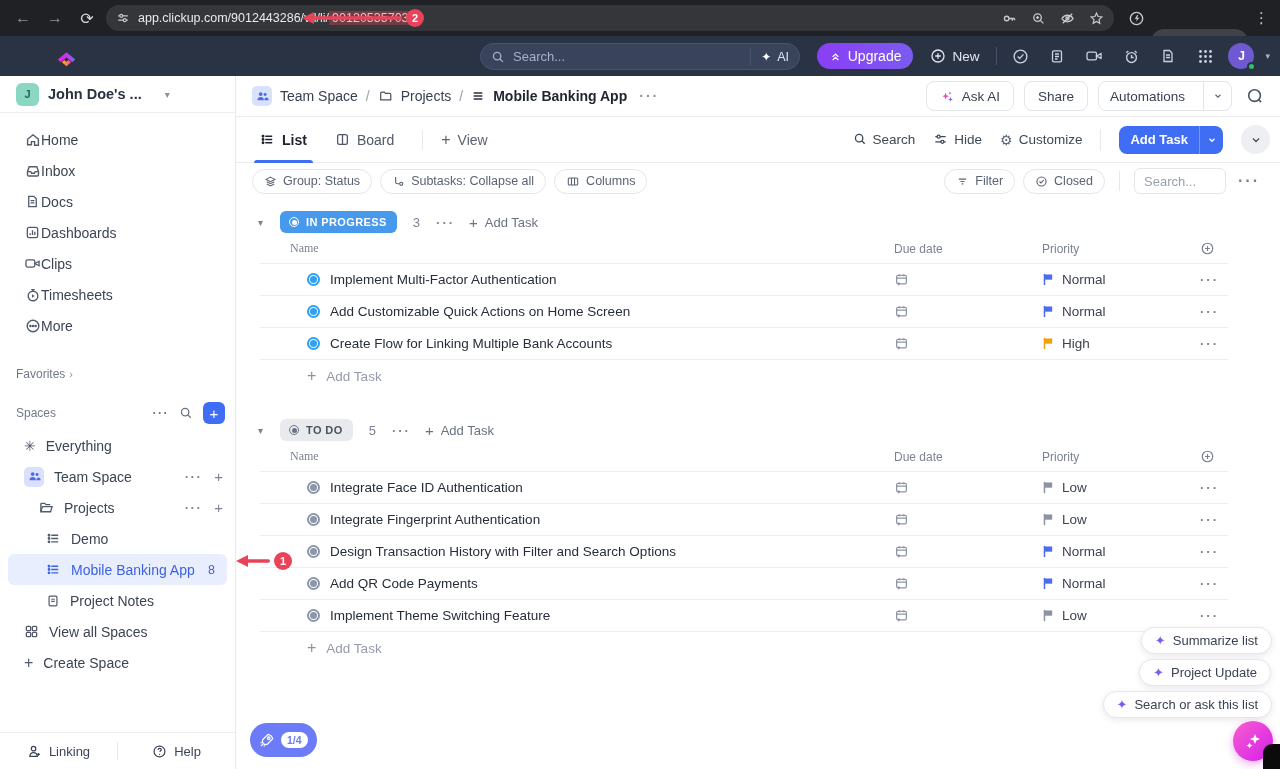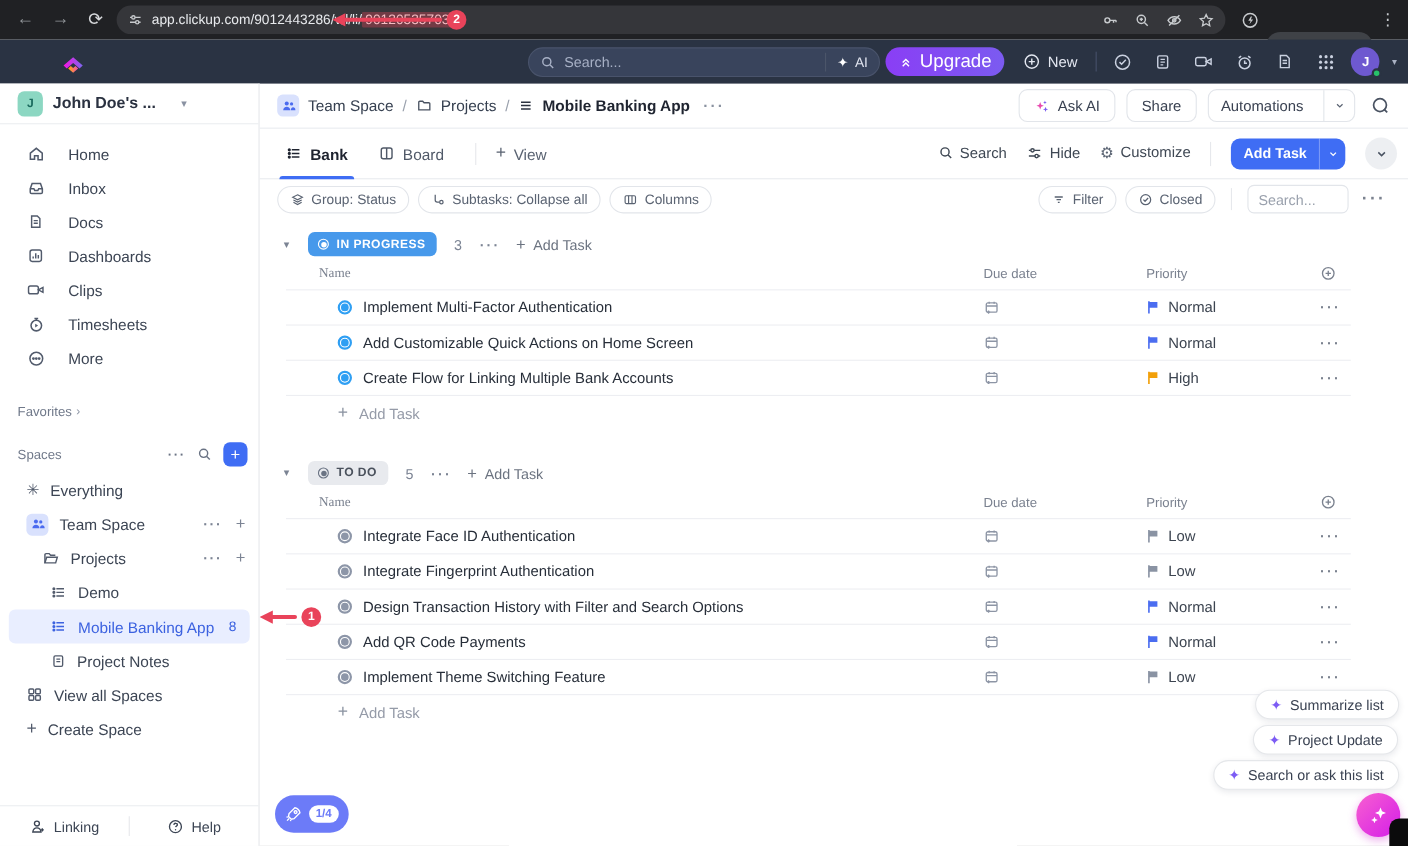--- a/index.html
+++ b/index.html
@@ -18,36 +18,36 @@
   .chip-incognito { height:26px; background:#3f4247; border-radius:13px; display:flex; align-items:center; gap:7px; padding:0 12px; color:#e8eaed; font-size:12.5px;margin-top:48px; }
   .bicon { color:#c7cacd; }
   .bdots { color:#c7cacd; font-size:15px; letter-spacing:1px; }
 
   
   .cu-top { position:absolute; left:0; top:36px; width:1280px; height:40px; background:#2a3343; }
   .cu-logo { position:absolute; left:56px; top:9px; }
   .cu-search { position:absolute; left:480px; top:7px; width:320px; height:27px; border:1px solid #49536b; background:#39445c; border-radius:14px; display:flex; align-items:center; padding:0 10px; gap:8px; color:#a7b0c5; font-size:13px; }
   .cu-search .ai-side { margin-left:auto; display:flex; align-items:center; gap:6px; border-left:1px solid #4b5569; padding-left:10px; height:17px; color:#dfe3ee; }
   .cu-right { position:absolute; right:10px; top:0; height:40px; display:flex; align-items:center; gap:9px; }
-  .btn-upgrade { height:26px; border-radius:13px; border:none; background:linear-gradient(90deg,#8a3ef5,#7b5bf0); color:#fff; font-size:17px; display:flex; align-items:center; gap:6px; padding:0 12px; font-family:inherit; }
+  .btn-upgrade { height:26px; border-radius:13px; border:none; background:linear-gradient(90deg,#8a3ef5,#7b5bf0); color:#fff; font-size:14px; display:flex; align-items:center; gap:6px; padding:0 12px; font-family:inherit; }
   .btn-new { height:26px; background:none; border:none; color:#e3e7f0; font-size:13.5px; display:flex; align-items:center; gap:6px; padding:0 8px; font-family:inherit; }
   .cu-vdiv { width:1px; height:18px; background:#47516a; }
   .cu-ic { width:28px; height:28px; display:flex; align-items:center; justify-content:center; color:#cad1e0; }
   .cu-avatar { position:relative; width:26px; height:26px; border-radius:50%; background:#6e59d0; color:#fff; font-size:12px; font-weight:bold; display:flex; align-items:center; justify-content:center; }
   .cu-avatar .dot { position:absolute; right:-2px; bottom:-2px; width:9px; height:9px; border-radius:50%; background:#27c26a; border:2px solid #2a3343; }
   .cu-avchev { color:#aab2c4; font-size:9px; margin-left:2px; }
 
   
   .sidebar { position:absolute; left:0; top:76px; width:236px; height:693px; background:#fff; border-right:1px solid #e6e8ec; }
   .ws-row { height:37px; display:flex; align-items:center; gap:9px; padding:0 16px; border-bottom:1px solid #eceef1; }
   .ws-avatar { width:23px; height:23px; border-radius:6px; background:#8cd7c2; color:#19695c; font-size:11px; font-weight:bold; display:flex; align-items:center; justify-content:center; }
   .ws-name { font-size:14.5px; font-weight:bold; color:#2a3140; }
   .ws-chev { color:#8a92a2; font-size:10px; margin-left:14px; }
   .snav { margin-top:11px; }
-  .srow { height:31px; display:flex; align-items:center; gap:21px; padding:0 16px 0 24px; font-size:14px; color:#3c4554; cursor:default; }
+  .srow { height:31px; display:flex; align-items:center; gap:0; padding:0 16px 0 24px; font-size:14px; color:#3c4554; cursor:default; }
   .srow .sic { width:17px; display:flex; justify-content:center; color:#525b6c; }
   .sec-label { margin-top:26px; padding:0 16px; font-size:12px; color:#70798a; display:flex; align-items:center; gap:4px; }
   .spaces-head { margin-top:20px; padding:0 10px 0 16px; height:24px; display:flex; align-items:center; font-size:12px; color:#70798a; }
   .spaces-tools { margin-left:auto; display:flex; align-items:center; gap:10px; color:#6a7384; }
   .btn-plus-sq { width:22px; height:22px; border:none; border-radius:6px; background:#3f6df4; color:#fff; font-size:15px; display:flex; align-items:center; justify-content:center; font-family:inherit; }
   .tree { margin-top:5px; }
   .trow-s { height:31px; display:flex; align-items:center; gap:10px; padding-right:12px; font-size:14px; color:#3c4554; }
   .ind0 { padding-left:24px; } .ind1 { padding-left:38px; } .ind2 { padding-left:46px; }
   .trow-s .tools { margin-left:auto; display:flex; gap:12px; color:#7c8494; font-size:13px; align-items:center; }
   .ts-avatar { width:20px; height:20px; border-radius:5px; background:#d9e1fd; display:flex; align-items:center; justify-content:center; }
@@ -586,21 +586,21 @@
     <div class="tabs-row">
       <span class="tab active">
         <span>
             <svg width="15" height="15" viewBox="0 0 16 16" fill="none" stroke="#1f2430" stroke-width="1.5">
               <path d="M5.6 4.5H13M5.6 8H13M5.6 11.5H13"></path>
               <circle cx="3.2" cy="4.5" r=".8" fill="#1f2430"></circle>
               <circle cx="3.2" cy="8" r=".8" fill="#1f2430"></circle>
               <circle cx="3.2" cy="11.5" r=".8" fill="#1f2430"></circle>
             </svg>
           </span>
-        <span>Bank</span>
+        <span>List</span>
       </span>
       <span class="tab">
         <span>
             <svg width="15" height="15" viewBox="0 0 16 16" fill="none" stroke="#505968" stroke-width="1.4">
               <rect x="2.8" y="2.8" width="10.4" height="10.4" rx="2"></rect>
               <path d="M8 2.8v10.4"></path>
             </svg>
           </span>
         <span>Board</span>
       </span>

